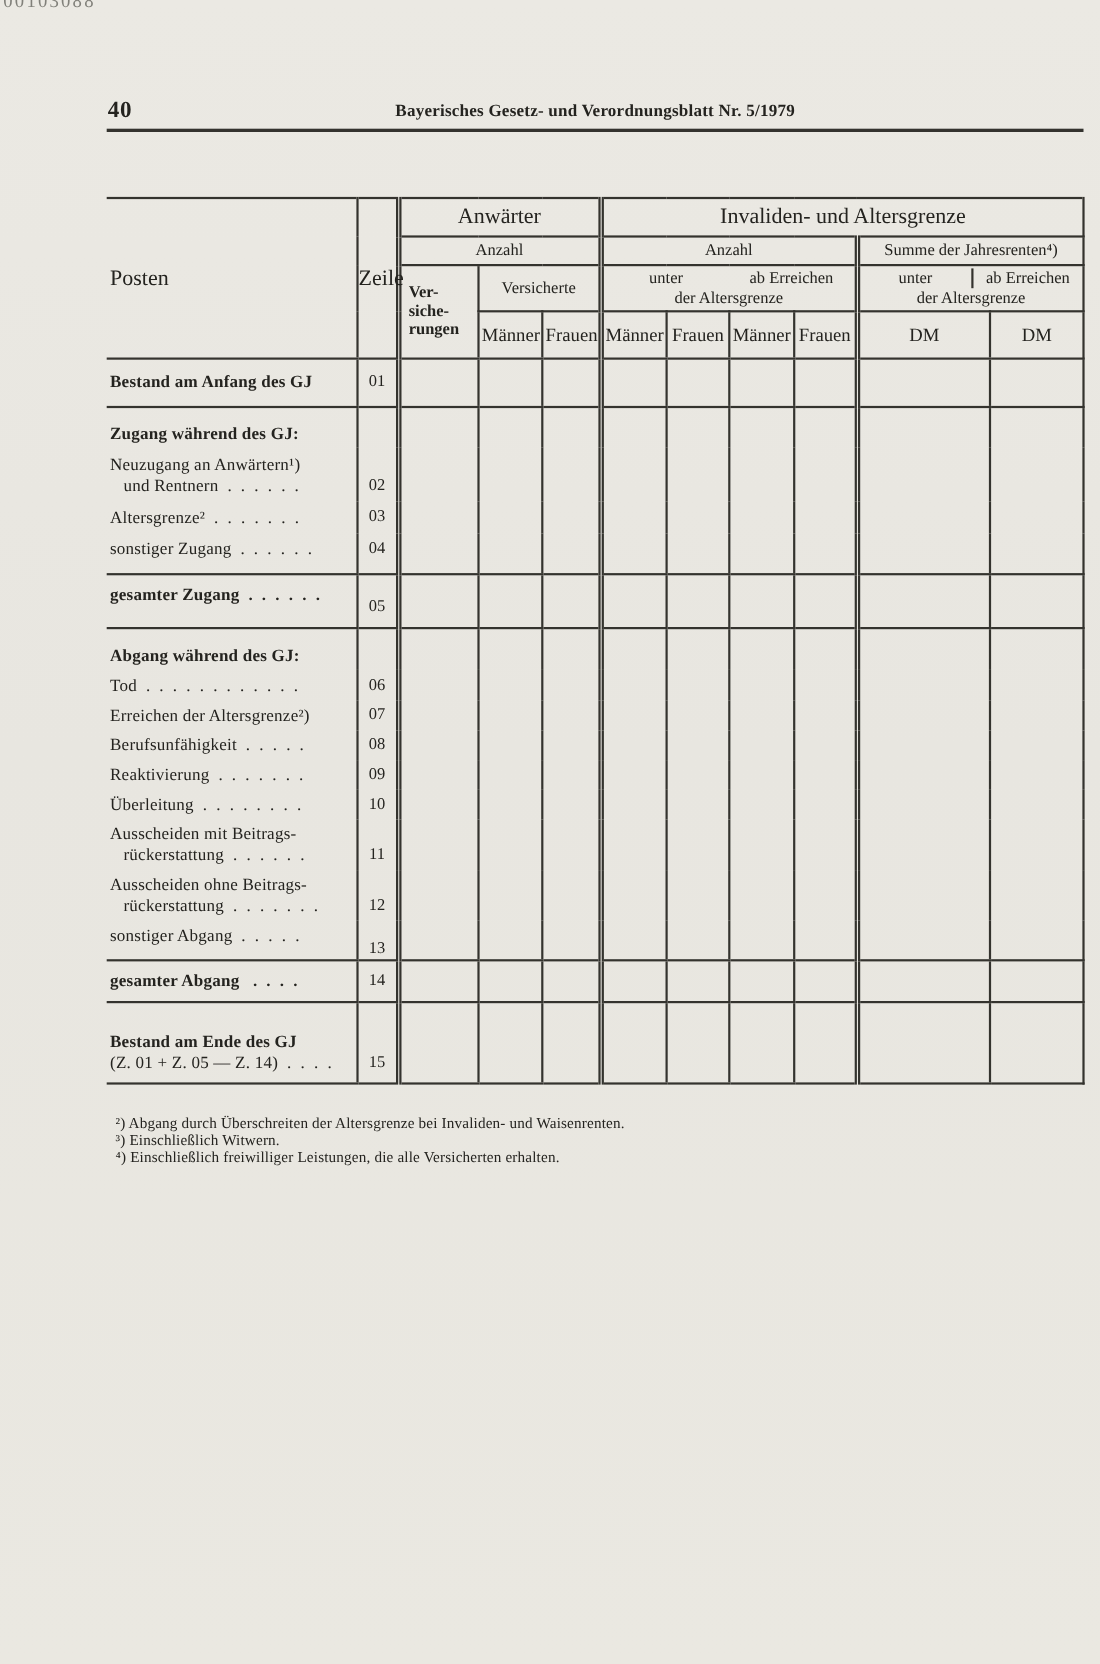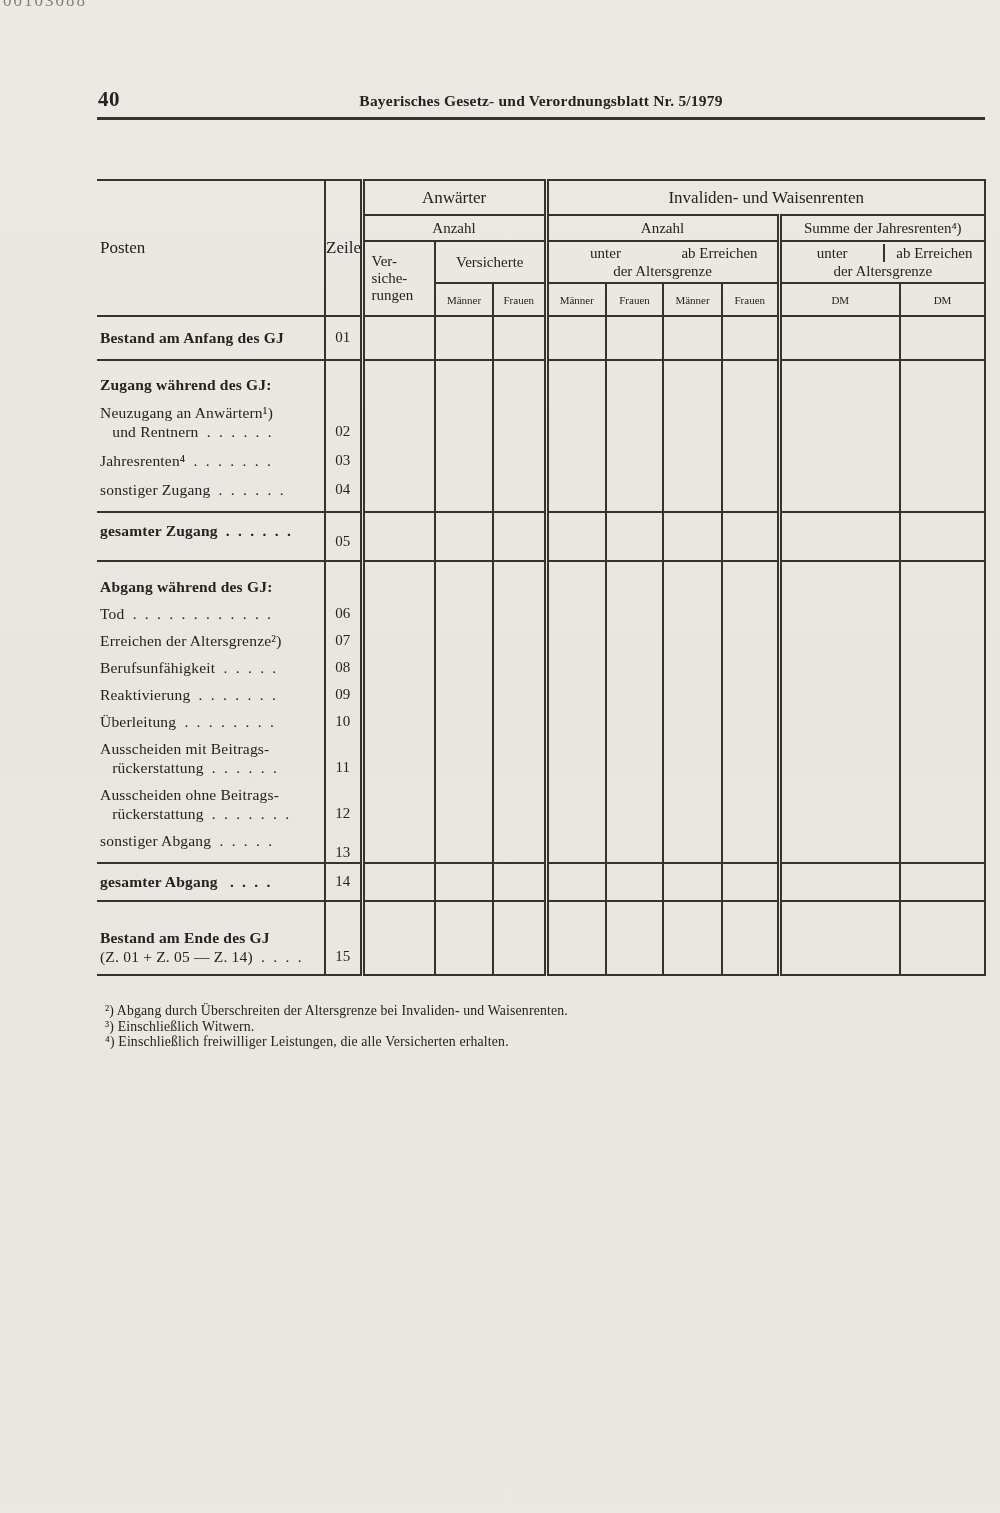--- a/index.html
+++ b/index.html
@@ -38,27 +38,27 @@
     border-collapse: collapse; table-layout: fixed;
     width: 888px; margin-top: 59px;
     border-top: 2.5px solid #34332e;
   }
   th, td { font-weight: normal; }
   thead th { text-align: center; vertical-align: middle; font-size: 15px; padding: 2px; }
   .bL  { border-left: 2px solid #34332e; }
   .bLd { border-left: 5px double #34332e; }
   .bR  { border-right: 2px solid #34332e; }
   .bB  { border-bottom: 2px solid #34332e; }
-  tr.h1row th { height: 35px; font-size: 17px; }
+  tr.h1row th { height: 35px; font-size: 20px; }
   tr.h2row th { height: 26px; }
   tr.h3row th { height: 42px; }
-  tr.h4row th { height: 33px; font-size: 11px; border-radius: 14px; }
+  tr.h4row th { height: 43px; font-size: 17px; border-radius: 14px; }
   th.posten { text-align: left; padding-left: 3px; font-size: 15.5px; }
   th.zeile  { font-size: 14.5px; padding: 0; }
-  th.versich { text-align: left; padding-left: 7px; line-height: 17px; font-size: 15px; }
+  th.versich { text-align: left; padding-left: 7px; line-height: 17px; font-size: 15px; font-weight: bold; }
   th.grp { padding: 2px 0; }
   .grp-top { display: flex; line-height: 18px; }
   .grp-top span { flex: 1 1 50%; text-align: center; }
   .grp-top span.divL { border-left: 2px solid #34332e; }
   .grp-bottom { line-height: 18px; text-align: center; }
 
   tbody td { vertical-align: bottom; }
   td.label-cell { text-align: left; padding-left: 3px; }
   .label-line { font-size: 15.5px; line-height: 19px; white-space: pre; letter-spacing: .2px; }
   .label-line.bold { font-weight: bold; }
@@ -101,21 +101,21 @@
           <col style="width:59px">
           <col style="width:57px">
         <col style="width:121px">
           <col style="width:85px">
       </colgroup>
       <thead>
         <tr class="h1row">
           <th rowspan="4" class="posten bB">Posten</th>
           <th rowspan="4" class="zeile bL bB">Zeile</th>
           <th colspan="3" class="bLd bB">Anwärter</th>
-          <th colspan="6" class="bLd bB bR">Invaliden- und Waisenrenten</th>
+          <th colspan="6" class="bLd bB bR">Invaliden- und Altersgrenze</th>
         </tr>
         <tr class="h2row">
           <th colspan="3" class="bLd bB">Anzahl</th>
           <th colspan="4" class="bLd bB">Anzahl</th>
           <th colspan="2" class="bLd bB bR">Summe der Jahresrenten⁴)</th>
         </tr>
         <tr class="h3row">
           <th rowspan="2" class="versich bLd bB">
             <div>Ver-</div>
             <div>siche-</div>
@@ -190,21 +190,21 @@
             <td class="data-cell c5"></td>
             <td class="data-cell c6"></td>
             <td class="data-cell c7"></td>
             <td class="data-cell c8"></td>
             <td class="data-cell c9"></td>
             <td class="data-cell c10"></td>
             <td class="data-cell c11"></td>
           </tr>
           <tr>
             <td class="label-cell" style="padding-top: 5px; padding-bottom: 5px;">
-              <div class="label-line">Jahresrenten⁴  .  .  .  .  .  .  .</div>
+              <div class="label-line">Altersgrenze²  .  .  .  .  .  .  .</div>
             </td>
             <td class="zeile-cell" style="padding-bottom: 5px;">03</td>
             <td class="data-cell c3"></td>
             <td class="data-cell c4"></td>
             <td class="data-cell c5"></td>
             <td class="data-cell c6"></td>
             <td class="data-cell c7"></td>
             <td class="data-cell c8"></td>
             <td class="data-cell c9"></td>
             <td class="data-cell c10"></td>

